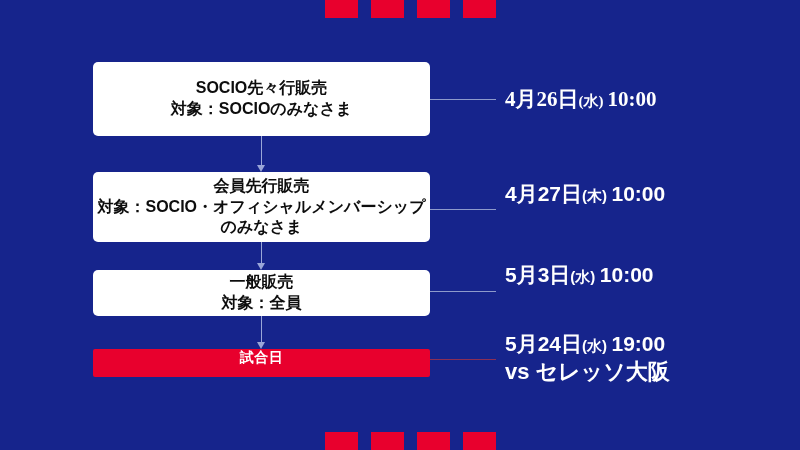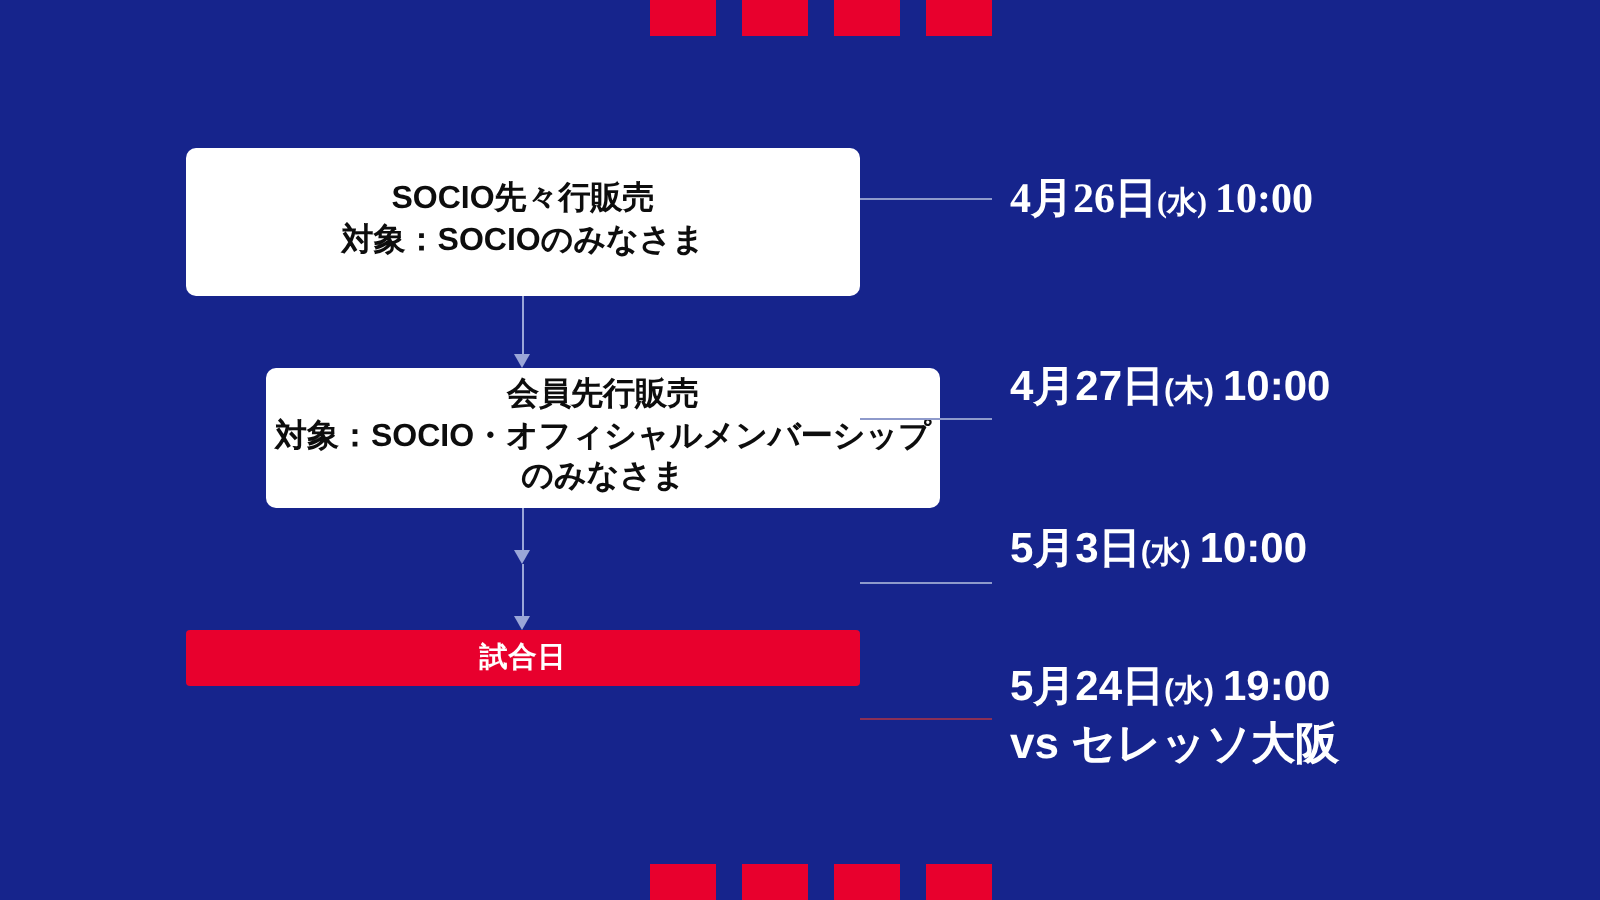--- a/index.html
+++ b/index.html
@@ -34,39 +34,39 @@
   .dash {
     width: 33px;
     height: 22px;
     background: #e8002d;
   }
 
   
   .flow {
     position: absolute;
     left: 93px;
-    top: 74px;
+    top: 62px;
     width: 337px;
   }
 
   .step-box {
     position: relative;
     box-sizing: border-box;
     width: 337px;
     background: #ffffff;
     border-radius: 5px;
     display: flex;
     flex-direction: column;
     align-items: center;
     justify-content: center;
     color: #0d0d0d;
     text-align: center;
   }
   .step-box.b1 { height: 74px; }
-  .step-box.b2 { height: 70px; margin-left: 40px; }
+  .step-box.b2 { height: 70px; }
   .step-box.b3 { height: 46px; }
 
   .step-title {
     font-size: 16px;
     font-weight: bold;
     line-height: 1.15;
     letter-spacing: 0px;
   }
   .step-sub {
     font-size: 16px;
@@ -75,21 +75,20 @@
     margin-top: 2px;
     letter-spacing: 0px;
   }
 
   .match-box {
     box-sizing: border-box;
     width: 337px;
     height: 28px;
     background: #e8002d;
     display: flex;
-    align-items: center;
     justify-content: center;
     color: #ffffff;
     border-radius: 2px;
   }
   .match-title {
     font-size: 14px;
     font-weight: bold;
     letter-spacing: 0.5px;
   }
 
@@ -199,20 +198,24 @@
     <div class="step-box b2">
       <div class="step-title">会員先行販売</div>
       <div class="step-sub">対象：SOCIO・オフィシャルメンバーシップのみなさま</div>
     </div>
 
     <div class="connector c2">
       <div class="conn-line"></div>
       <div class="conn-head"></div>
     </div>
 
+    <div class="step-box b3">
+      <div class="step-title">一般販売</div>
+      <div class="step-sub">対象：全員</div>
+    </div>
 
     <div class="connector c3">
       <div class="conn-line"></div>
       <div class="conn-head"></div>
     </div>
 
     <div class="match-box">
       <div class="match-title">試合日</div>
     </div>
 

